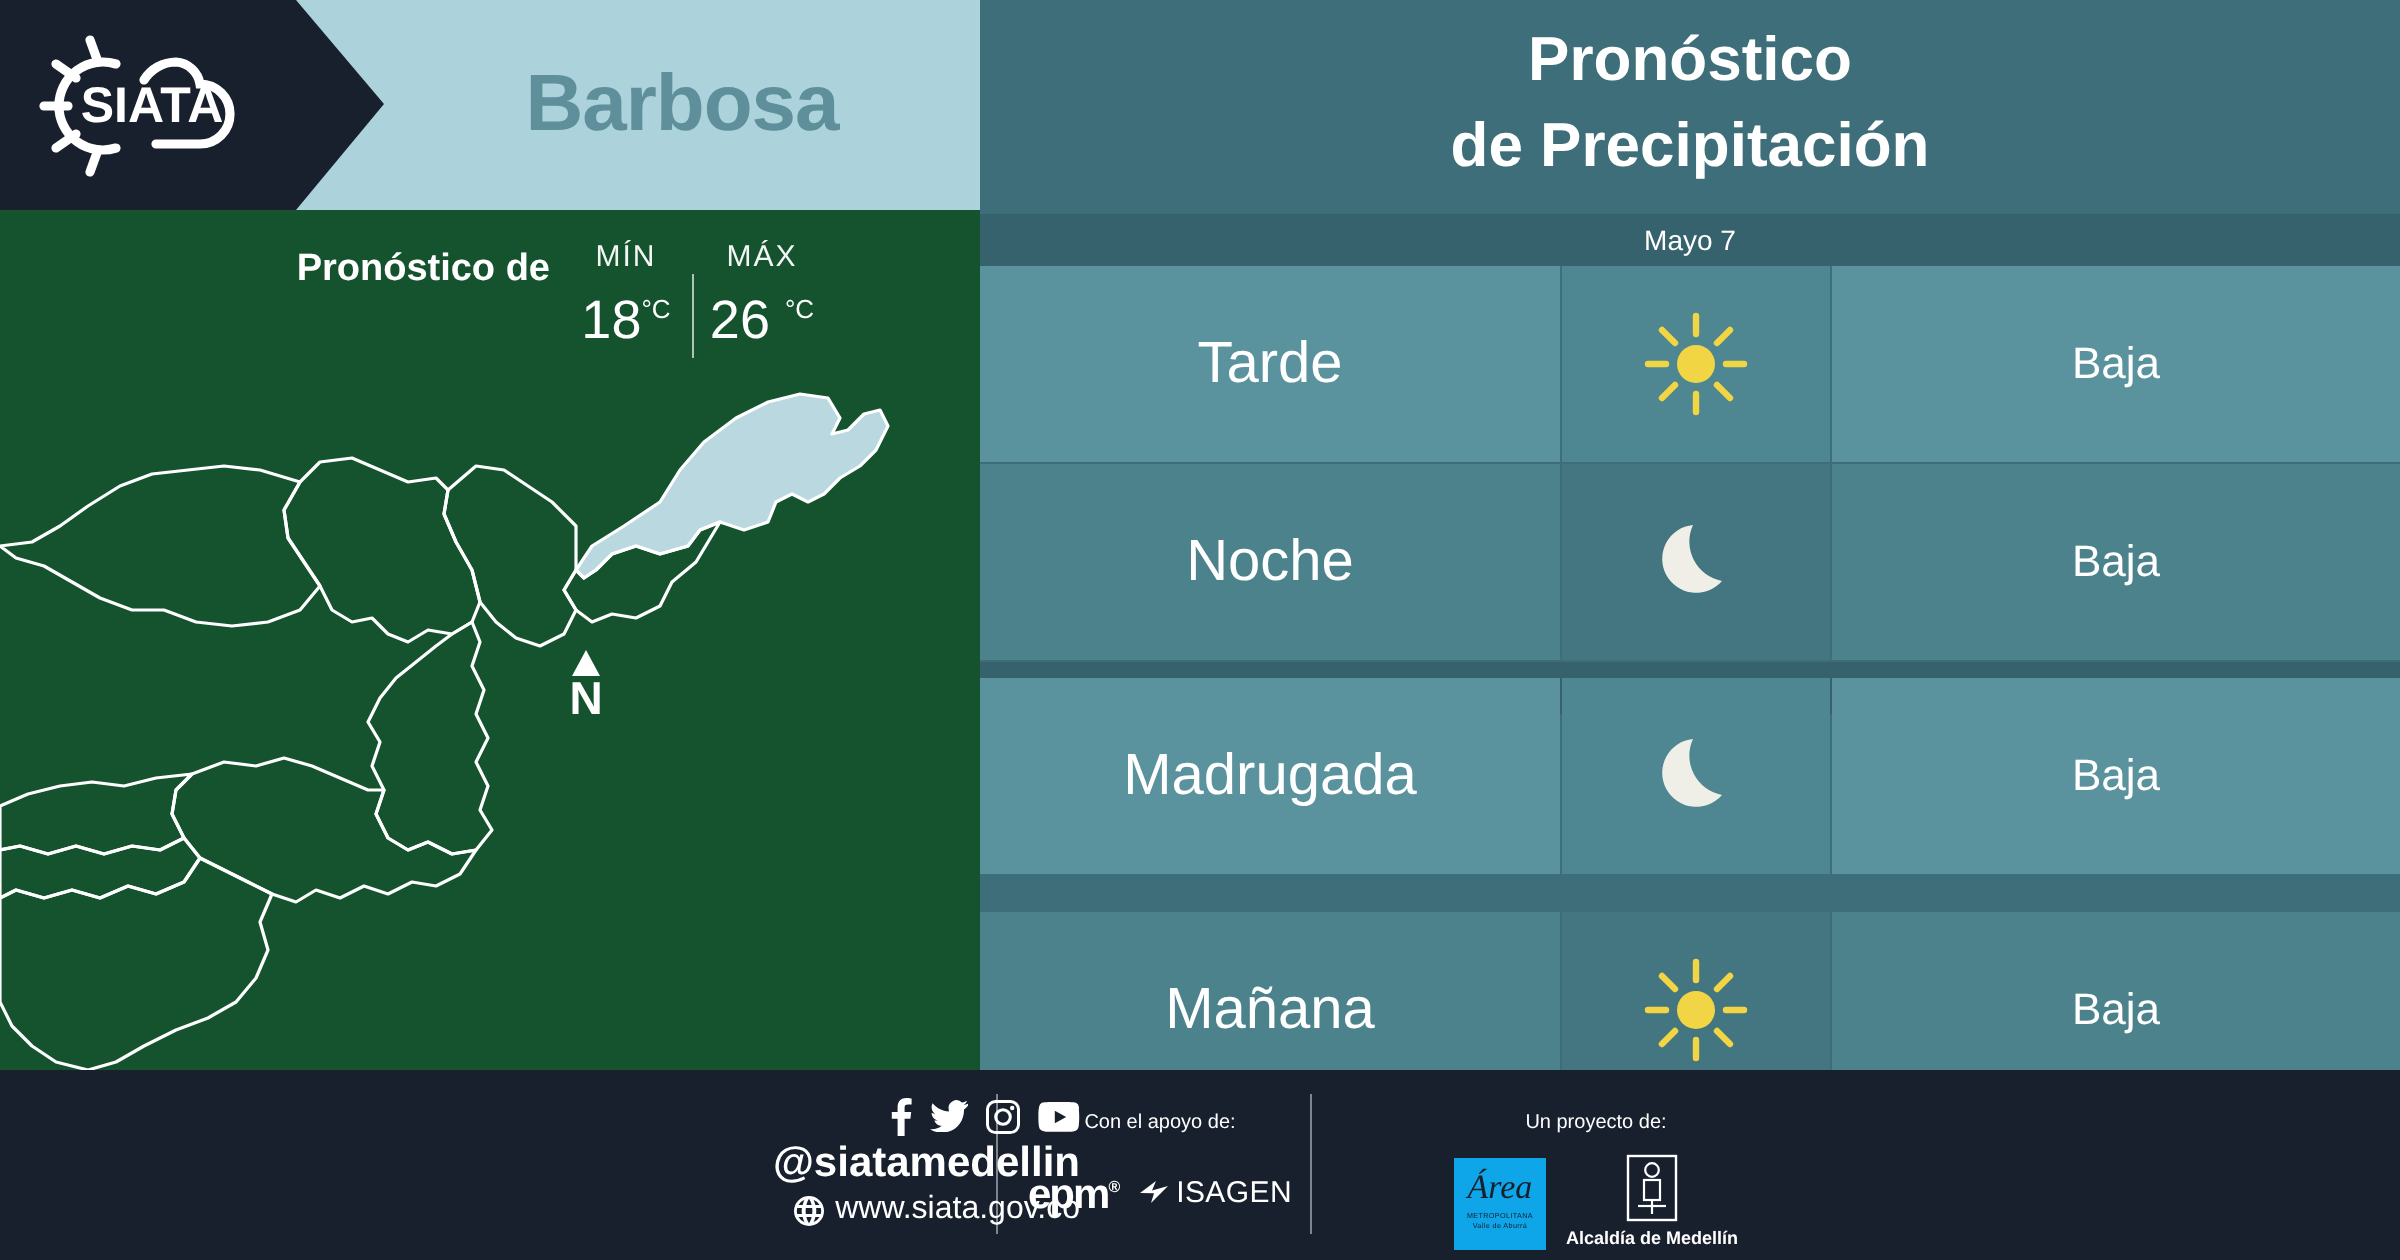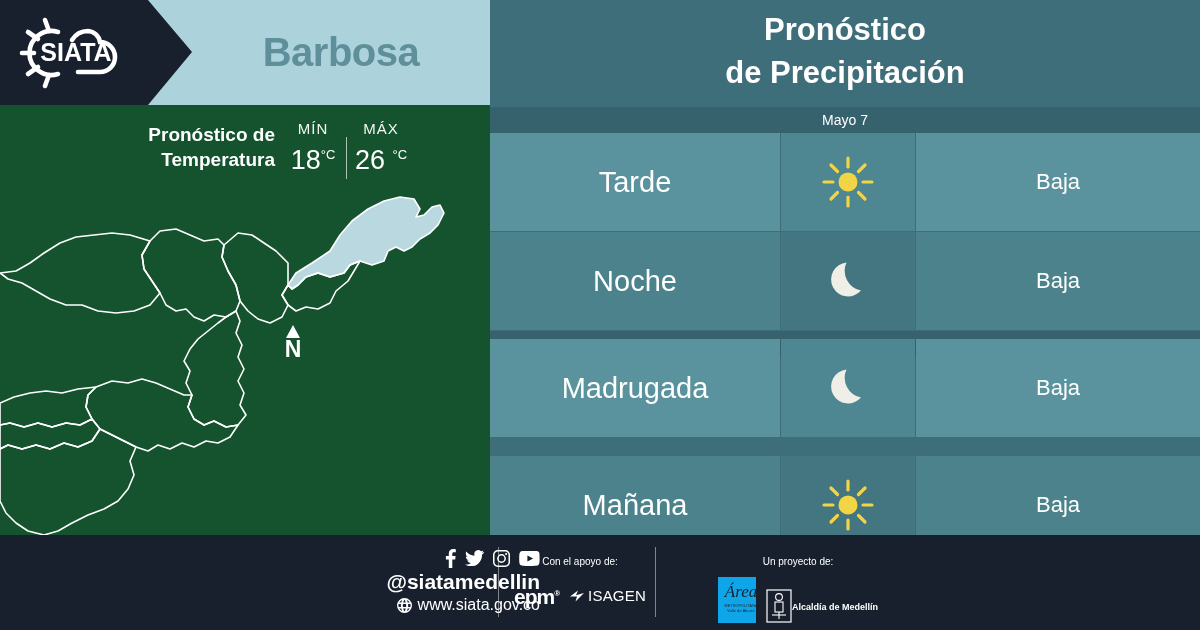--- a/index.html
+++ b/index.html
@@ -121,21 +121,21 @@
   .support-logos { display:flex; align-items:center; justify-content:center; gap:10px; margin-top:14px; }
   .epm-logo { color:#fff; font-size:21px; font-weight:bold; letter-spacing:-1px; line-height:22px; }
   .epm-logo sup { font-size:8px; vertical-align:super; }
   .isagen { display:flex; align-items:center; gap:3px; color:#fff; font-size:15px; font-weight:normal; letter-spacing:.2px; }
   .project-block { position:absolute; left:718px; top:20px; width:160px; text-align:center; }
   .project-label { color:#fff; font-size:10px; line-height:14px; }
   .project-logos { display:flex; align-items:flex-end; justify-content:center; gap:10px; margin-top:8px; }
   .area-logo { width:46px; height:46px; background:#0ea5e9; position:relative; }
   .area-logo .am-script { position:absolute; left:0; top:6px; width:46px; text-align:center; font-family:"Liberation Serif", serif; font-style:italic; font-size:17px; color:#18202E; line-height:18px; }
   .area-logo .am-sub { position:absolute; left:0; top:27px; width:46px; text-align:center; font-size:3.6px; color:#18202E; line-height:5px; letter-spacing:.2px; }
-  .alcaldia { display:flex; flex-direction:row; align-items:center; }
+  .alcaldia { display:flex; flex-direction:column; align-items:center; }
   .alc-crest { width:26px; height:34px; }
   .alc-txt { color:#fff; font-size:9px; font-weight:bold; line-height:12px; margin-top:2px; white-space:nowrap; }
 </style>
 </head>
 <body>
 
 <div id="root">
 
   <div class="left-panel">
 
@@ -153,21 +153,20 @@
           </g>
           <text x="62" y="45" text-anchor="middle" fill="#FFFFFF" font-family="Liberation Sans, sans-serif" font-size="25" font-weight="bold">SIATA</text>
         </svg>
       </div>
       <div class="city-name">Barbosa</div>
     </div>
 
     <div class="temp-block">
       <div class="temp-title">
         <div>Pronóstico de</div>
-        <div>Temperatura</div>
       </div>
       <div class="temp-vals">
         <div class="temp-col min">
           <div class="temp-label">MÍN</div>
           <div class="temp-num"><span>18</span><sup>°C</sup></div>
         </div>
         <div class="temp-divider"></div>
         <div class="temp-col max">
           <div class="temp-label">MÁX</div>
           <div class="temp-num"><span>26</span> <sup>°C</sup></div>

